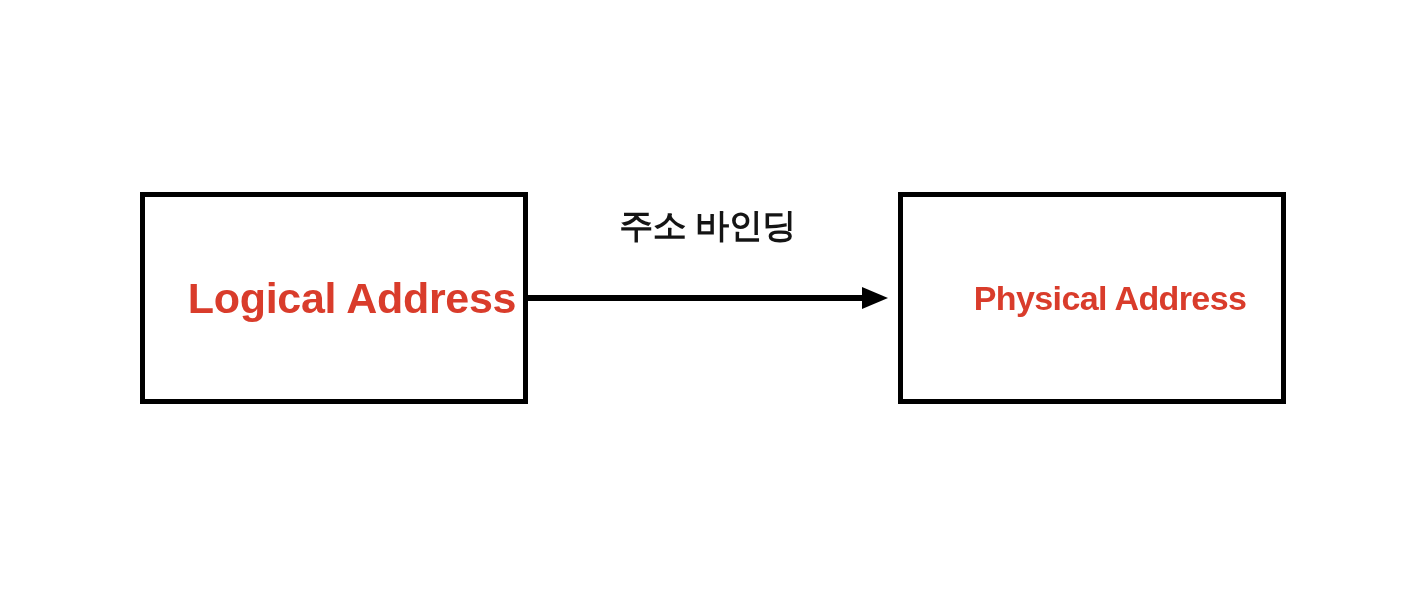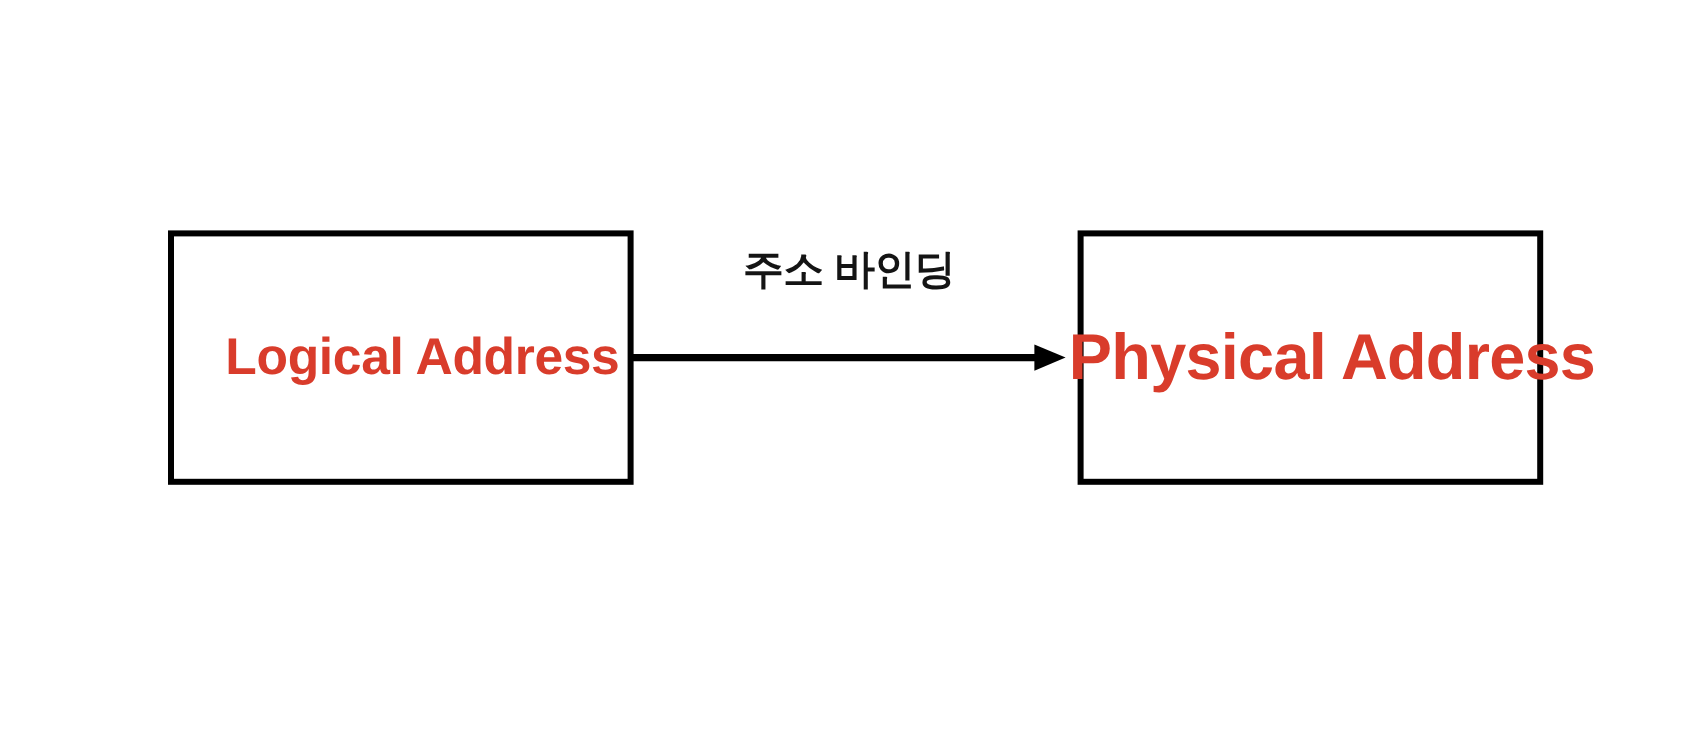--- a/index.html
+++ b/index.html
@@ -54,21 +54,21 @@
     font-family: "Liberation Sans", sans-serif;
     font-weight: bold;
     font-size: 43px;
     line-height: 1;
     letter-spacing: -0.3px;
     white-space: nowrap;
     user-select: none;
   }
 
   #node-physical-address .node-label {
-    font-size: 54px;
+    font-size: 34px;
     letter-spacing: -0.6px;
   }
 
   #edge-binding-svg {
     position: absolute;
     left: 0;
     top: 0;
     width: 1418px;
     height: 608px;
     pointer-events: none;

